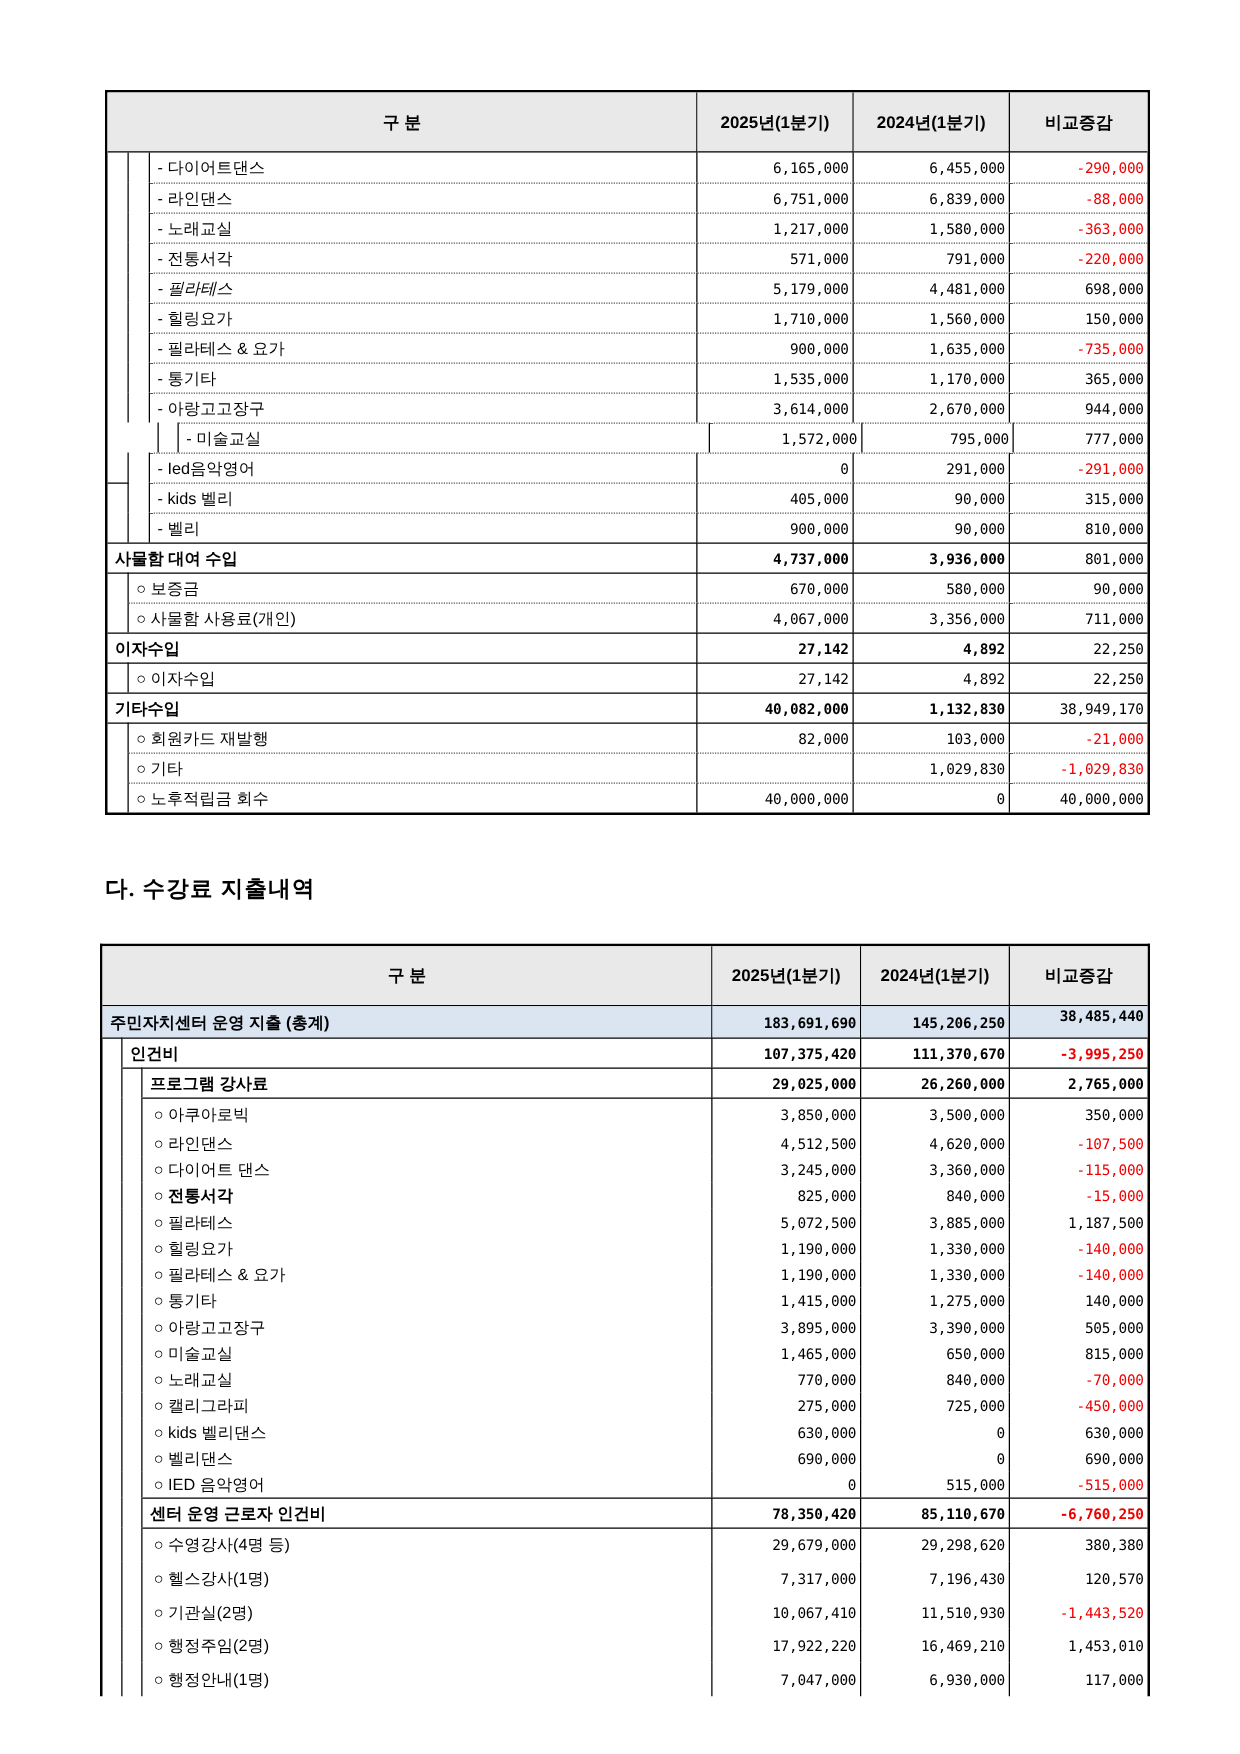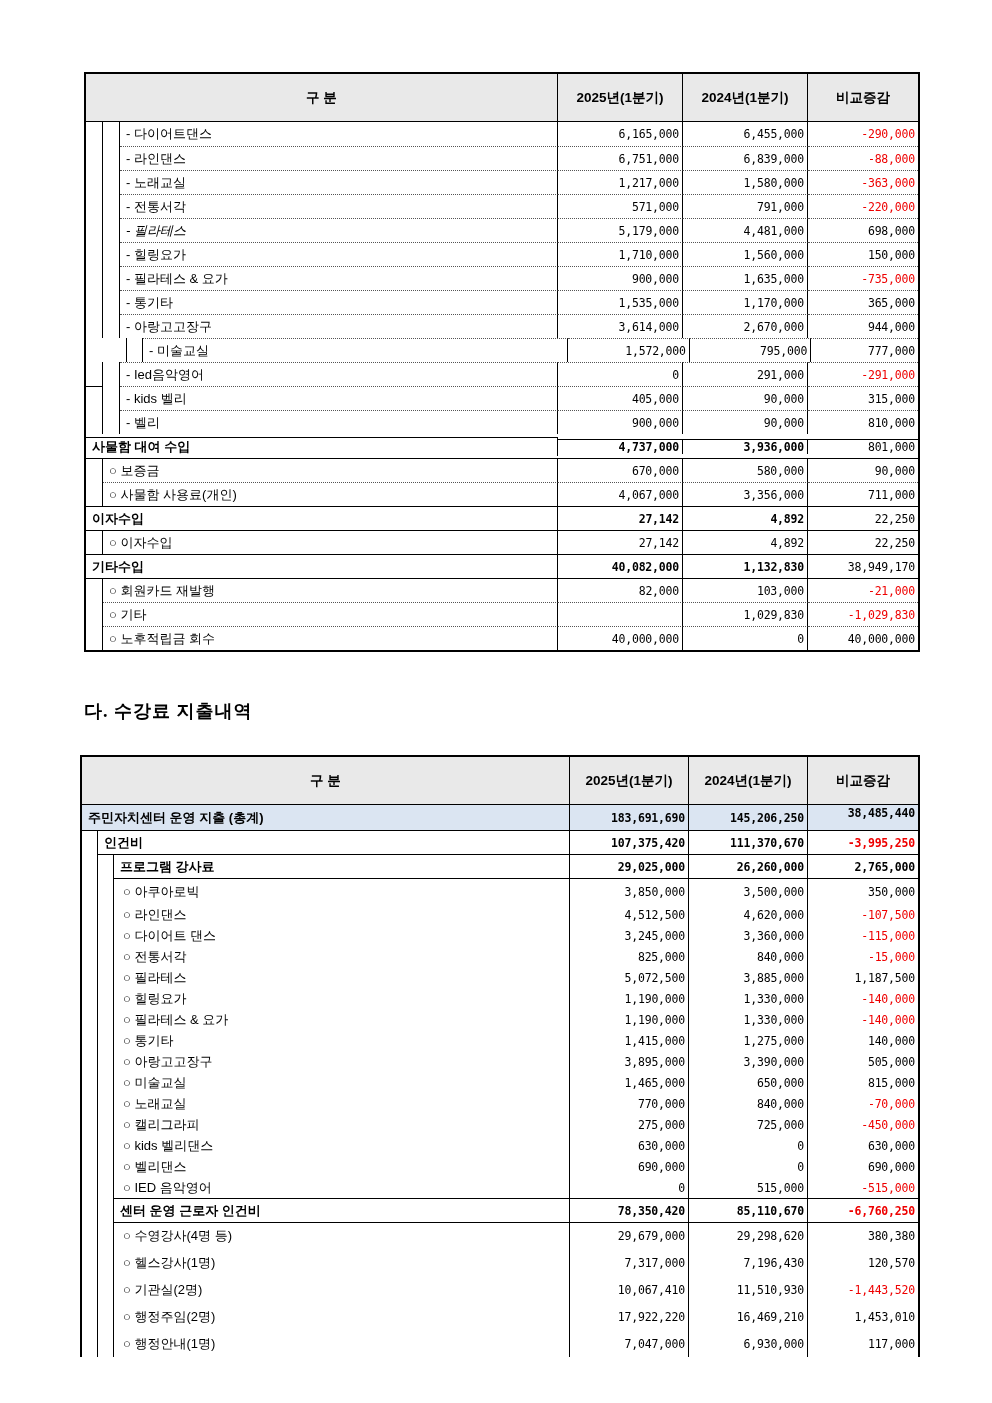--- a/index.html
+++ b/index.html
@@ -152,21 +152,21 @@
         <div class="cell val top-dotted" style="width: 110px;">315,000</div>
       </div>
       <div class="row" style="height: 24px;">
         <div class="cell gutter" style="width: 17px;"></div>
         <div class="cell gutter" style="width: 17px;"></div>
         <div class="cell label vline top-dotted" style="width: 438px;">- 벨리</div>
         <div class="cell val vline top-dotted" style="width: 125px;">900,000</div>
         <div class="cell val vline top-dotted" style="width: 125px;">90,000</div>
         <div class="cell val top-dotted" style="width: 110px;">810,000</div>
       </div>
-      <div class="row" style="height: 24px; align-items: center;">
+      <div class="row" style="height: 24px;">
         <div class="cell label vline b top-solid" style="width: 472px;">사물함 대여 수입</div>
         <div class="cell val vline b top-solid" style="width: 125px;">4,737,000</div>
         <div class="cell val vline b top-solid" style="width: 125px;">3,936,000</div>
         <div class="cell val top-solid" style="width: 110px;">801,000</div>
       </div>
       <div class="row" style="height: 24px;">
         <div class="cell gutter top-solid" style="width: 17px;"></div>
         <div class="cell label vline top-solid" style="width: 455px;">○ 보증금</div>
         <div class="cell val vline top-solid" style="width: 125px;">670,000</div>
         <div class="cell val vline top-solid" style="width: 125px;">580,000</div>
@@ -269,21 +269,21 @@
         <div class="cell gutter" style="width: 16px;"></div>
         <div class="cell gutter" style="width: 16px;"></div>
         <div class="cell label vline lv3" style="width: 456px;">○ 다이어트 댄스</div>
         <div class="cell val vline" style="width: 119px;">3,245,000</div>
         <div class="cell val vline" style="width: 119px;">3,360,000</div>
         <div class="cell val neg" style="width: 110px;">-115,000</div>
       </div>
       <div class="row" style="height: 21px;">
         <div class="cell gutter" style="width: 16px;"></div>
         <div class="cell gutter" style="width: 16px;"></div>
-        <div class="cell label vline lv3" style="width: 456px;">○ 전통서각</div>
+        <div class="cell label vline lv3" style="width: 456px; font-weight: bold;">○ 전통서각</div>
         <div class="cell val vline" style="width: 119px;">825,000</div>
         <div class="cell val vline" style="width: 119px;">840,000</div>
         <div class="cell val neg" style="width: 110px;">-15,000</div>
       </div>
       <div class="row" style="height: 21px;">
         <div class="cell gutter" style="width: 16px;"></div>
         <div class="cell gutter" style="width: 16px;"></div>
         <div class="cell label vline lv3" style="width: 456px;">○ 필라테스</div>
         <div class="cell val vline" style="width: 119px;">5,072,500</div>
         <div class="cell val vline" style="width: 119px;">3,885,000</div>

